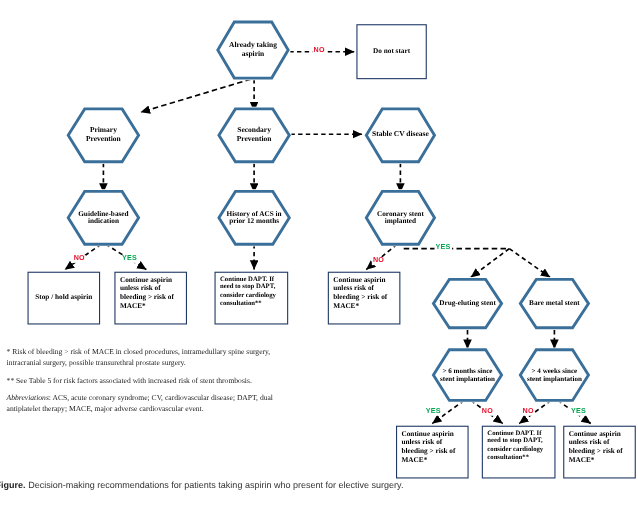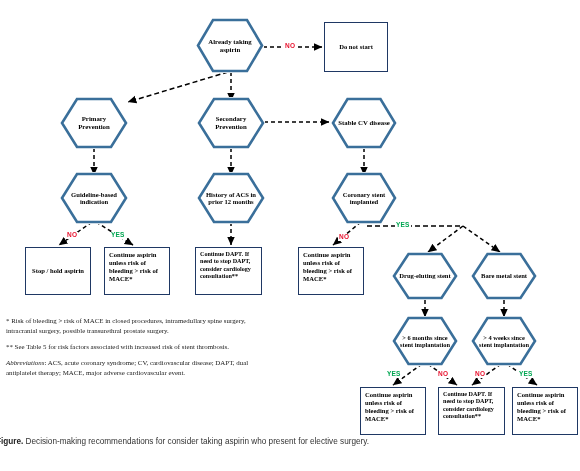--- a/index.html
+++ b/index.html
@@ -282,14 +282,14 @@
 
   <div id="footnotes">
     <p>* Risk of bleeding &gt; risk of MACE in closed procedures, intramedullary spine surgery, intracranial surgery, possible transurethral prostate surgery.</p>
     <p>** See Table 5 for risk factors associated with increased risk of stent thrombosis.</p>
     <p><span class="abbr-head">Abbreviations</span><span>: ACS, acute coronary syndrome; CV, cardiovascular disease; DAPT, dual antiplatelet therapy; MACE, major adverse cardiovascular event.</span></p>
   </div>
 
 </div>
 
 <div id="caption-bar">
-  <div id="caption-inner" style="margin-left: -5px;"><span class="cap-label">Figure.</span><span> </span><span>Decision-making recommendations for consider taking aspirin who present for elective surgery.</span></div>
+  <div id="caption-inner" style="margin-left: -5px;"><span class="cap-label">Figure.</span><span> </span><span>Decision-making recommendations for patients taking aspirin who present for elective surgery.</span></div>
 </div>
 
 </body></html>

